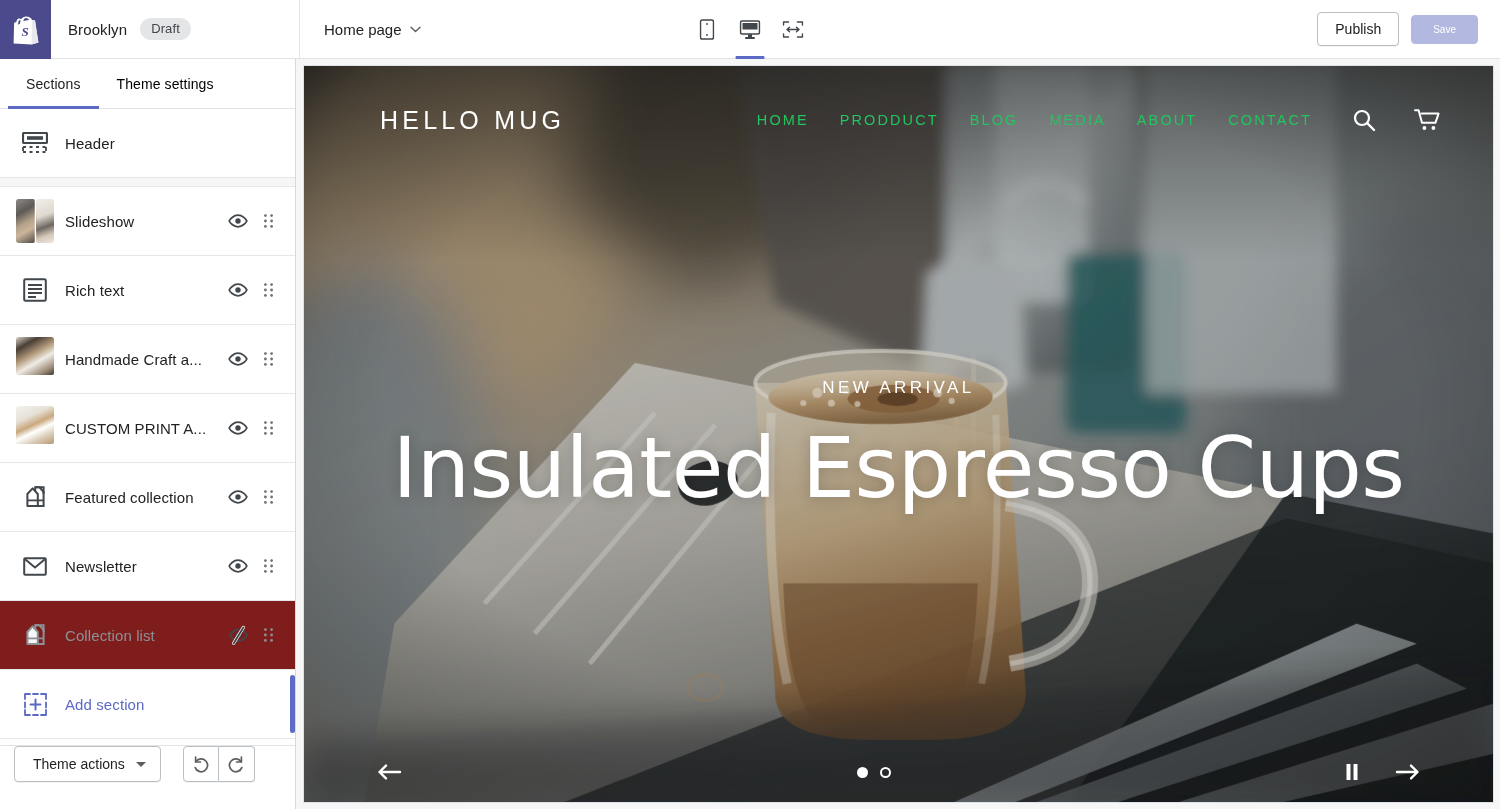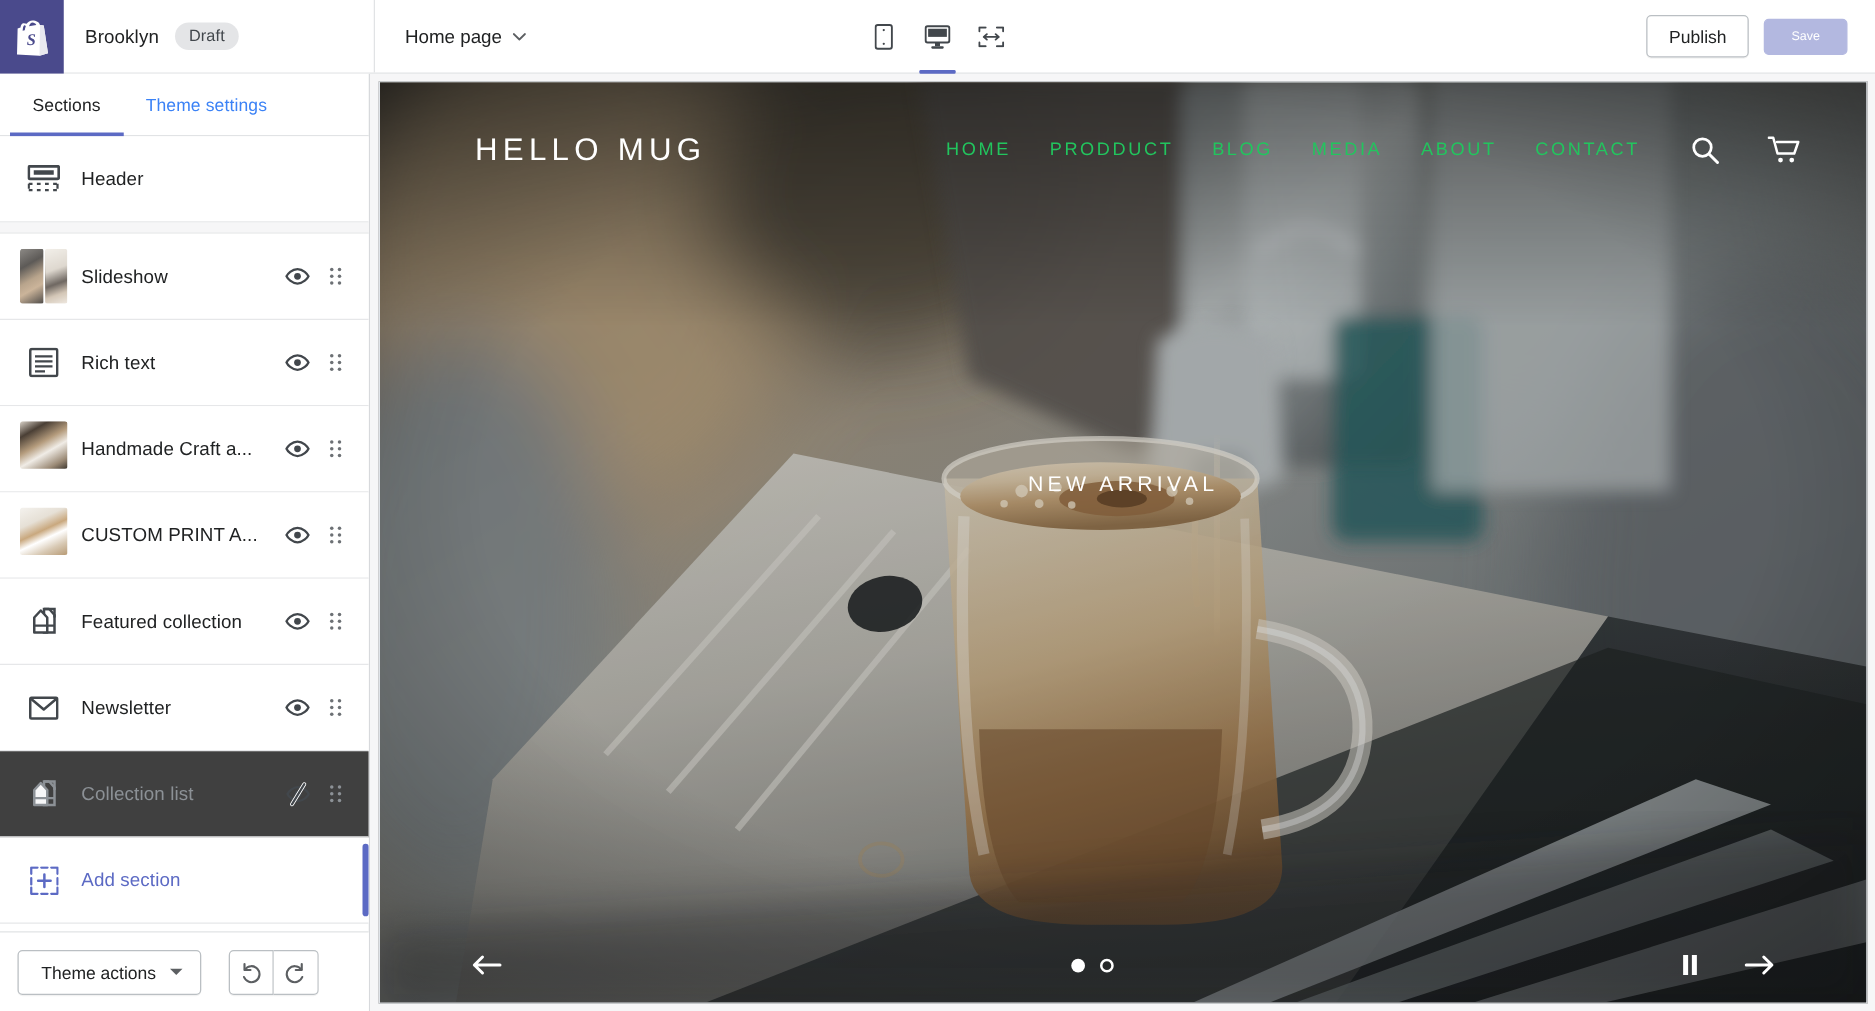--- a/index.html
+++ b/index.html
@@ -88,39 +88,39 @@
     border-right: 1px solid #d7d9dc;
     display: flex; flex-direction: column;
     position: relative;
   }
   .tabs {
     display: flex; height: 50px; min-height: 50px;
     border-bottom: 1px solid #e1e3e5; padding-left: 8px;
   }
   .tab {
     display: flex; align-items: center; justify-content: center;
-    font-size: 14px; color: #3b82f6; cursor: pointer;
+    font-size: 14px; color: #000000; cursor: pointer;
     padding: 0 18px; position: relative; background: none; border: none;
     font-family: "Liberation Sans", sans-serif; letter-spacing: 0.1px;
   }
   .tab.active { color: #202223; }
   .tab.active::after {
     content: ""; position: absolute; bottom: -1px; left: 0; right: 0;
     height: 3px; background: #5c6ac4;
   }
 
   .sections-scroll { flex: 1; overflow: hidden; }
 
   .sec-row {
     display: flex; align-items: center;
     height: 69px; padding: 0 14px 0 16px;
     border-bottom: 1px solid #e6e7e9;
     background: #ffffff; cursor: pointer; position: relative;
   }
-  .sec-row.disabled { background: #404040; }
+  .sec-row.disabled { background: #7f1d1d; }
   .sec-gap { height: 9px; background: #f6f6f7; border-bottom: 1px solid #e6e7e9; }
 
   .sec-icon {
     width: 38px; min-width: 38px; height: 38px;
     display: flex; align-items: center; justify-content: center;
     margin-right: 11px;
   }
   .sec-thumb-wrap {
     width: 38px; min-width: 38px; height: 44px;
     margin-right: 11px; display: flex; gap: 1px; overflow: hidden; border-radius: 2px;
@@ -140,21 +140,21 @@
   .sec-drag { width: 26px; display: flex; align-items: center; justify-content: center; cursor: grab; }
 
   .addrow-marker {
     position: absolute; right: 0px; top: 5px; bottom: 5px;
     width: 5px; background: #5c6ac4; border-radius: 3px;
   }
 
   .sidebar-footer {
     height: 64px; min-height: 64px;
     border-top: 1px solid #e1e3e5;
-    display: flex; align-items: center; gap: 22px;
+    display: flex; align-items: flex-start; gap: 22px;
     padding: 0 14px; background: #ffffff;
   }
   .theme-actions-btn {
     display: flex; align-items: center; gap: 11px;
     font-size: 14px; color: #202223;
     background: #fff; border: 1px solid #babfc3; border-radius: 4px;
     padding: 9px 14px 9px 18px; cursor: pointer;
     font-family: "Liberation Sans", sans-serif;
     box-shadow: 0 1px 0 rgba(0,0,0,0.05);
   }
@@ -713,20 +713,21 @@
                 <path d="M1 2.2 h3.6 l3.4 12.6 h13.4 l3.2 -9.2 h-17" fill="none" stroke="#ffffff" stroke-width="2" stroke-linecap="round" stroke-linejoin="round"></path>
                 <circle cx="10.4" cy="20" r="1.9" fill="#ffffff"></circle>
                 <circle cx="19.4" cy="20" r="1.9" fill="#ffffff"></circle>
               </svg>
             </span>
           </div>
         </div>
 
         <div class="hero-center">
           <div class="hero-kicker">NEW ARRIVAL</div>
+          <div class="hero-title">Insulated Espresso Cups</div>
         </div>
 
         <div class="slide-ctrls">
           <button class="arrow-btn">
             <svg width="26" height="18" viewBox="0 0 26 18">
               <path d="M24 9 H3.5 M3.5 9 L10 2.6 M3.5 9 L10 15.4" stroke="#ffffff" stroke-width="2.4" fill="none" stroke-linecap="round" stroke-linejoin="round"></path>
             </svg>
           </button>
           <div class="dots">
             <span class="dot active"></span>

